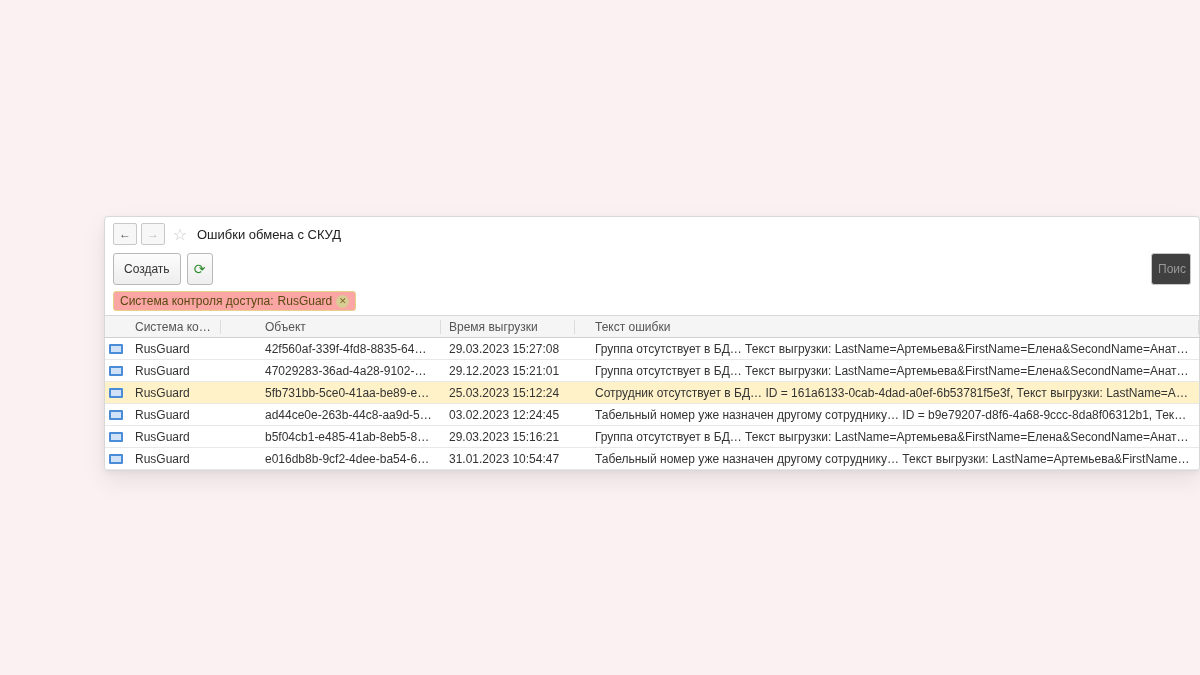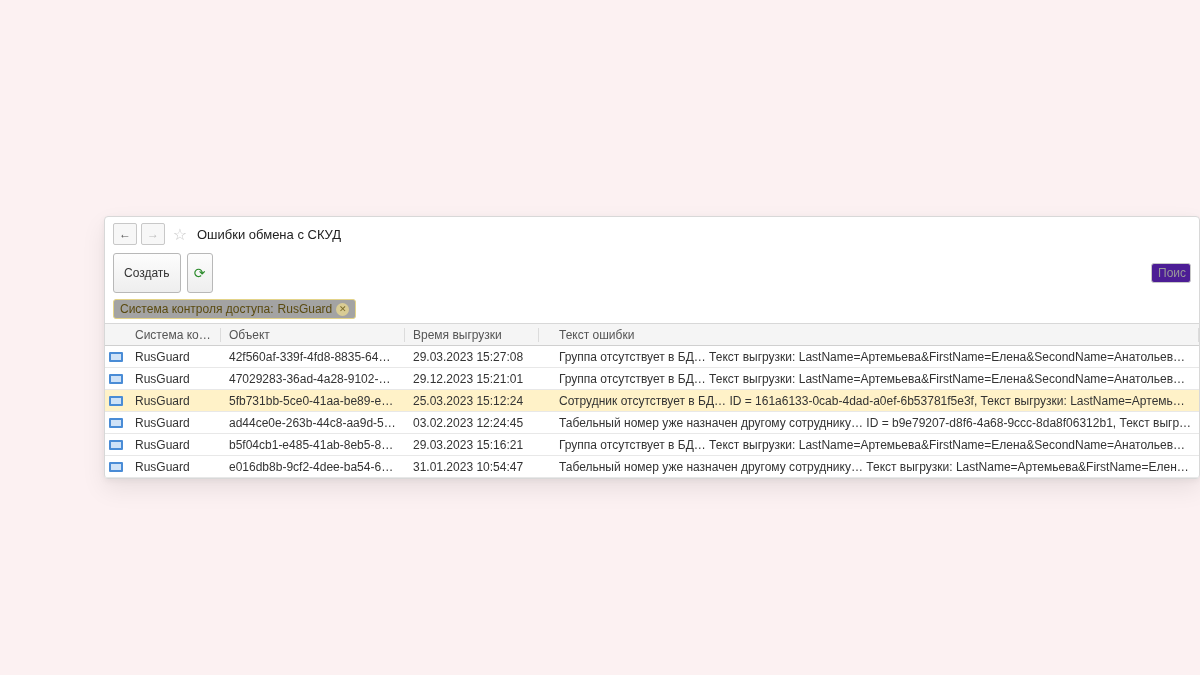--- a/index.html
+++ b/index.html
@@ -57,21 +57,21 @@
     color: #222;
     margin-left: 2px;
   }
   .toolbar {
     display: flex;
     align-items: center;
     padding: 4px 8px 6px 8px;
     gap: 6px;
   }
   .btn {
-    height: 40px;
+    height: 32px;
     border: 1px solid #b8b8b8;
     border-radius: 3px;
     background: linear-gradient(#fdfdfd,#eee);
     padding: 0 10px;
     font-size: 12px;
     color: #333;
     display: flex;
     align-items: center;
     cursor: pointer;
   }
@@ -81,34 +81,34 @@
     justify-content: center;
     color: #2a8a2a;
     font-size: 14px;
   }
   .spacer { flex: 1; }
   .searchfield {
     display: flex;
     align-items: center;
     border: 1px solid #c8c8c8;
     border-radius: 3px;
-    height: 20px;
+    height: 32px;
     padding: 0 6px;
     color: #999;
     width: 40px;
     overflow: hidden;
-    background: #4c1d95;
+    background: #404040;
   }
   .filterbar {
     margin: 0 8px 4px 8px;
   }
   .filtertag {
     display: inline-flex;
     align-items: center;
-    background: #a3a3a3;
+    background: #fca5a5;
     border: 1px solid #e3d388;
     border-radius: 3px;
     padding: 2px 6px;
     font-size: 12px;
     color: #5a4a10;
     gap: 4px;
     justify-content: flex-end;
   }
   .filtertag .close {
     width: 13px;
@@ -140,21 +140,21 @@
     border-bottom: 1px solid #d0d0d0;
   }
   .ghead .cell { border-right: 1px solid #dcdcdc; }
   .cell {
     padding: 0 8px;
     overflow: hidden;
     text-overflow: ellipsis;
   }
   .c-icon { flex: 0 0 22px; padding: 0; display:flex; align-items:center; justify-content:center;}
   .c-sys  { flex: 0 0 94px; }
-  .c-obj  { flex: 0 0 184px; }
+  .c-obj  { flex: 0 0 184px; margin-left: 36px; }
   .c-time { flex: 0 0 134px; }
   .c-err  { flex: 1; margin-left: 12px; }
   .rowicon {
     width: 14px; height: 10px;
     background: #4a8cd6;
     border-radius: 1px;
     position: relative;
   }
   .rowicon::after{
     content:"";

